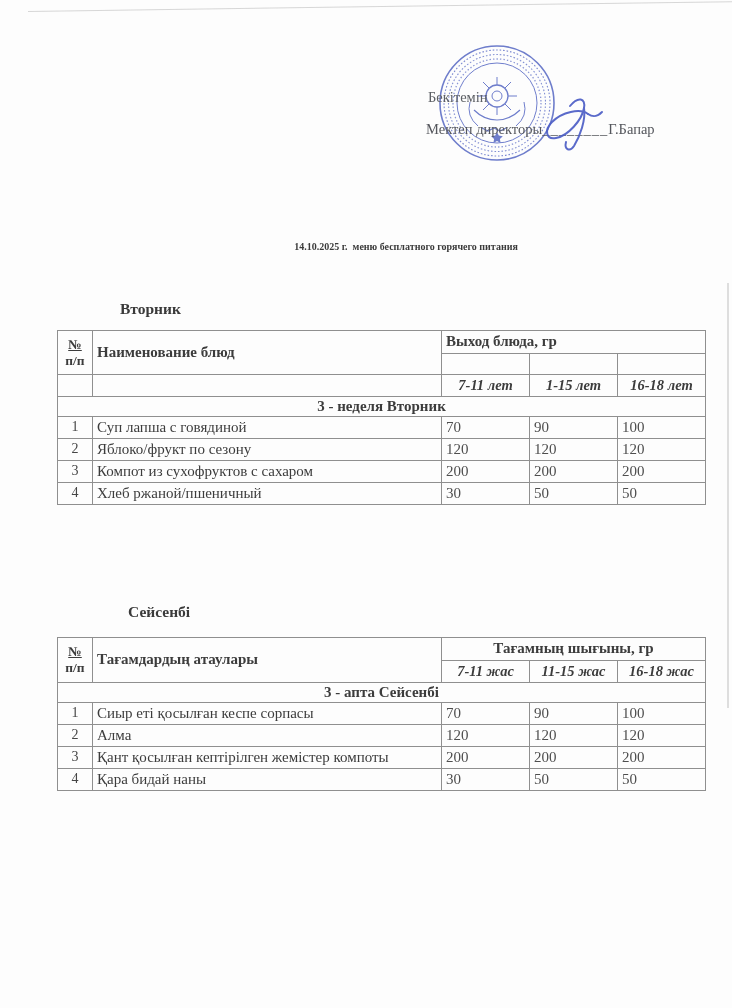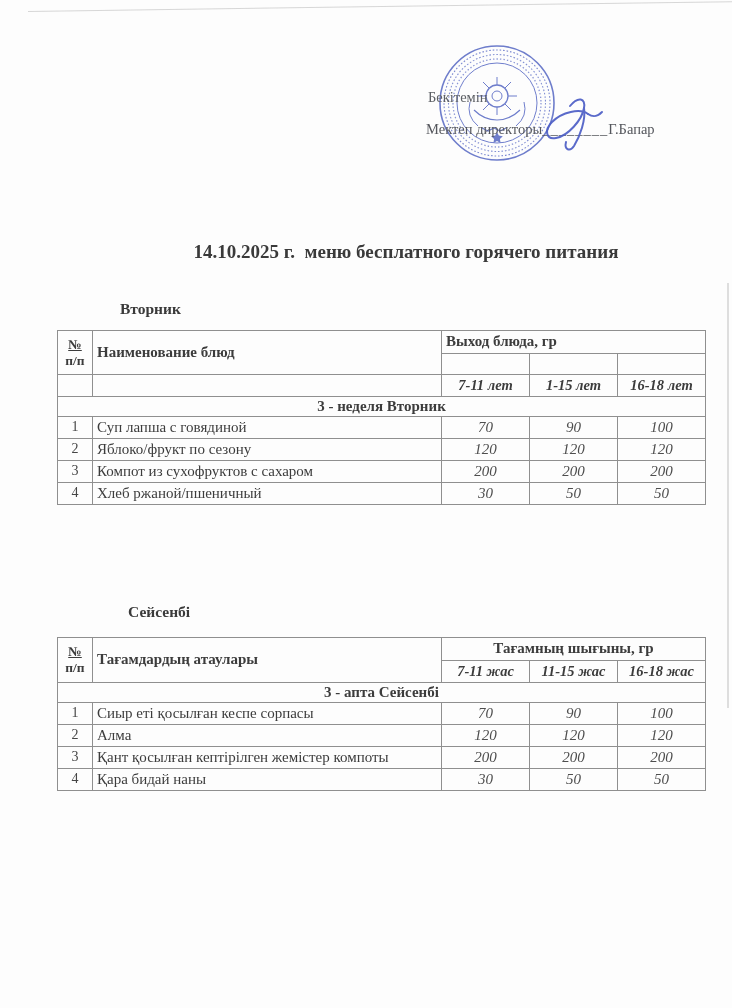--- a/index.html
+++ b/index.html
@@ -23,21 +23,21 @@
   
   .stamp{position:absolute;left:436px;top:40px;width:122px;height:126px;opacity:.88;}
   .approve{position:absolute;left:428px;top:89px;font-size:14.5px;color:#5d6065;}
   .director-line{position:absolute;left:426px;top:121px;font-size:14.5px;color:#54565c;white-space:pre;}
   .director-line .uline{letter-spacing:1px;}
   .signature{position:absolute;left:526px;top:92px;width:100px;height:62px;}
   
   .title-ru{
     position:absolute;left:57px;top:241px;width:648px;
     text-align:center;padding-left:50px;box-sizing:border-box;
-    font-size:19px;font-weight:bold;color:#3a3a3a;white-space:pre;
+    font-size:10px;font-weight:bold;color:#3a3a3a;white-space:pre;
   }
   .title-kz{
     position:absolute;left:57px;top:546px;width:648px;
     text-align:center;padding-left:56px;box-sizing:border-box;
     font-size:15.5px;font-weight:bold;color:#3a3a3a;white-space:pre;
   }
   .day-ru{position:absolute;left:120px;top:300px;font-size:15.5px;font-weight:bold;color:#3a3a3a;}
   .day-kz{position:absolute;left:128px;top:603px;font-size:15.5px;font-weight:bold;color:#3a3a3a;}
   
   table.menu{
@@ -48,21 +48,21 @@
   #table-kz{top:637px;}
   table.menu td{border:1px solid #8f8f8f;padding:0 4px;overflow:hidden;line-height:1.15;}
   td.no-head{text-align:center;font-weight:bold;font-size:13.5px;}
   td.no-head .nosym{text-decoration:underline;}
   td.name-head{font-weight:bold;padding-left:8px;}
   td.out-head{font-weight:bold;padding-left:10px;}
   td.age{font-weight:bold;font-style:italic;text-align:center;font-size:14.5px;}
   td.week{font-weight:bold;text-align:center;height:19px;font-size:15px;}
   td.rn{text-align:center;height:21px;font-size:14px;color:#454545;}
   td.dish{padding-left:8px;}
-  td.val{font-style:italic;text-align:center;color:#4e4e4e;}
+  td.val{color:#4e4e4e;}
   tr.hr1 td{height:22px;}
   tr.hr2 td{height:20px;}
   tr.hr3 td{height:21px;font-style:italic;}
 </style>
 </head>
 <body>
 
 <div class="page">
 
   <div class="scan-line-top"></div>

